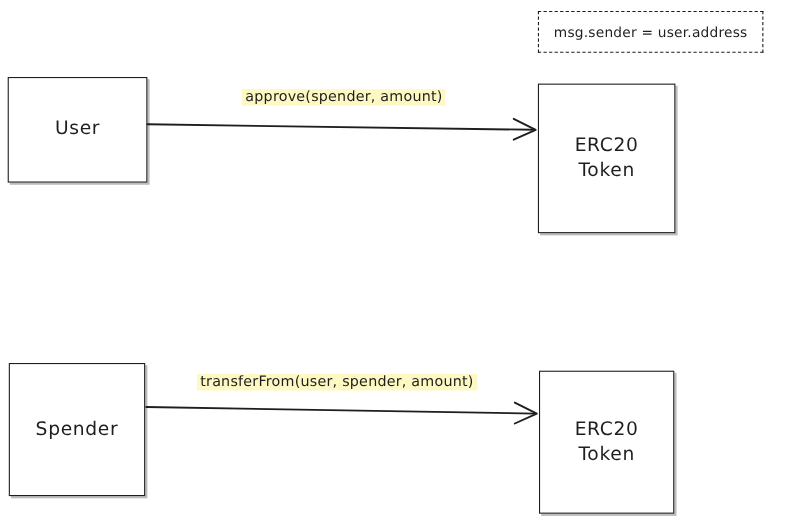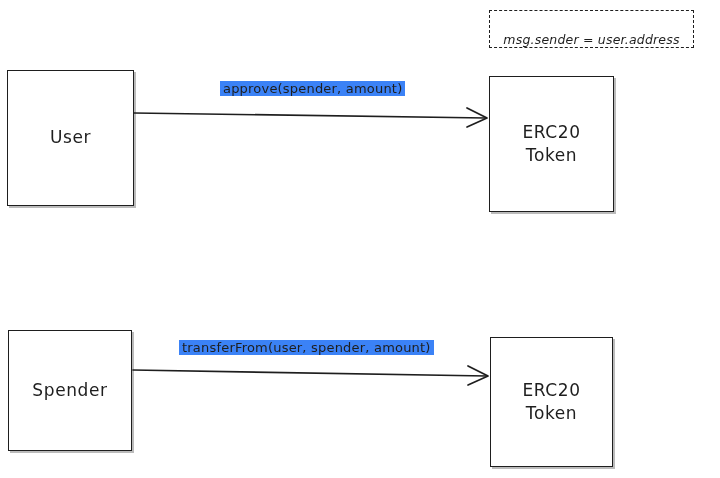--- a/index.html
+++ b/index.html
@@ -32,36 +32,35 @@
   }
   .node .node-label {
     font-family: "DejaVu Sans", sans-serif;
     font-size: 17px;
     line-height: 1.38;
     color: #1e1e1e;
     letter-spacing: 0.6px;
     white-space: pre-line;
   }
 
-  #node-user      { left: 7px;   top: 70px;  width: 127px; height: 136px; }
+  #node-user      { left: 7px;   top: 70px;  width: 127px; height: 96px; }
   #node-erc20-1   { left: 489px; top: 76px;  width: 125px; height: 136px; }
   #node-spender   { left: 8px;   top: 330px; width: 124px; height: 121px; }
   #node-erc20-2   { left: 490px; top: 337px; width: 123px; height: 130px; }
 
   
   .note {
     position: absolute;
     box-sizing: border-box;
     background: #ffffff;
     border: 1.3px dashed #1e1e1e;
     display: flex;
-    align-items: flex-end;
+    align-items: center;
     justify-content: center;
     padding: 0 10px;
-    font-style: italic;
   }
   .note .note-label {
     font-family: "DejaVu Sans", sans-serif;
     font-size: 12.5px;
     color: #1e1e1e;
     letter-spacing: 0.2px;
     white-space: nowrap;
   }
   #note-user-addr     { left: 489px; top: 10px;  width: 205px; height: 38px; }
   #note-spender-addr  { left: 489px; top: 283px; width: 218px; height: 38px; }
@@ -75,21 +74,21 @@
   }
 
   
   .edge-label {
     position: absolute;
     font-family: "DejaVu Sans", sans-serif;
     font-size: 13px;
     color: #1e1e1e;
     letter-spacing: 0.2px;
     white-space: nowrap;
-    background: #3b82f6;
+    background: #fef9c3;
     padding: 0 3px;
   }
   #edge-label-approve       { left: 220px; top: 81px;  }
   #edge-label-transferfrom  { left: 179px; top: 340px; }
 </style>
 </head>
 <body>
 
 <div id="canvas">
 

